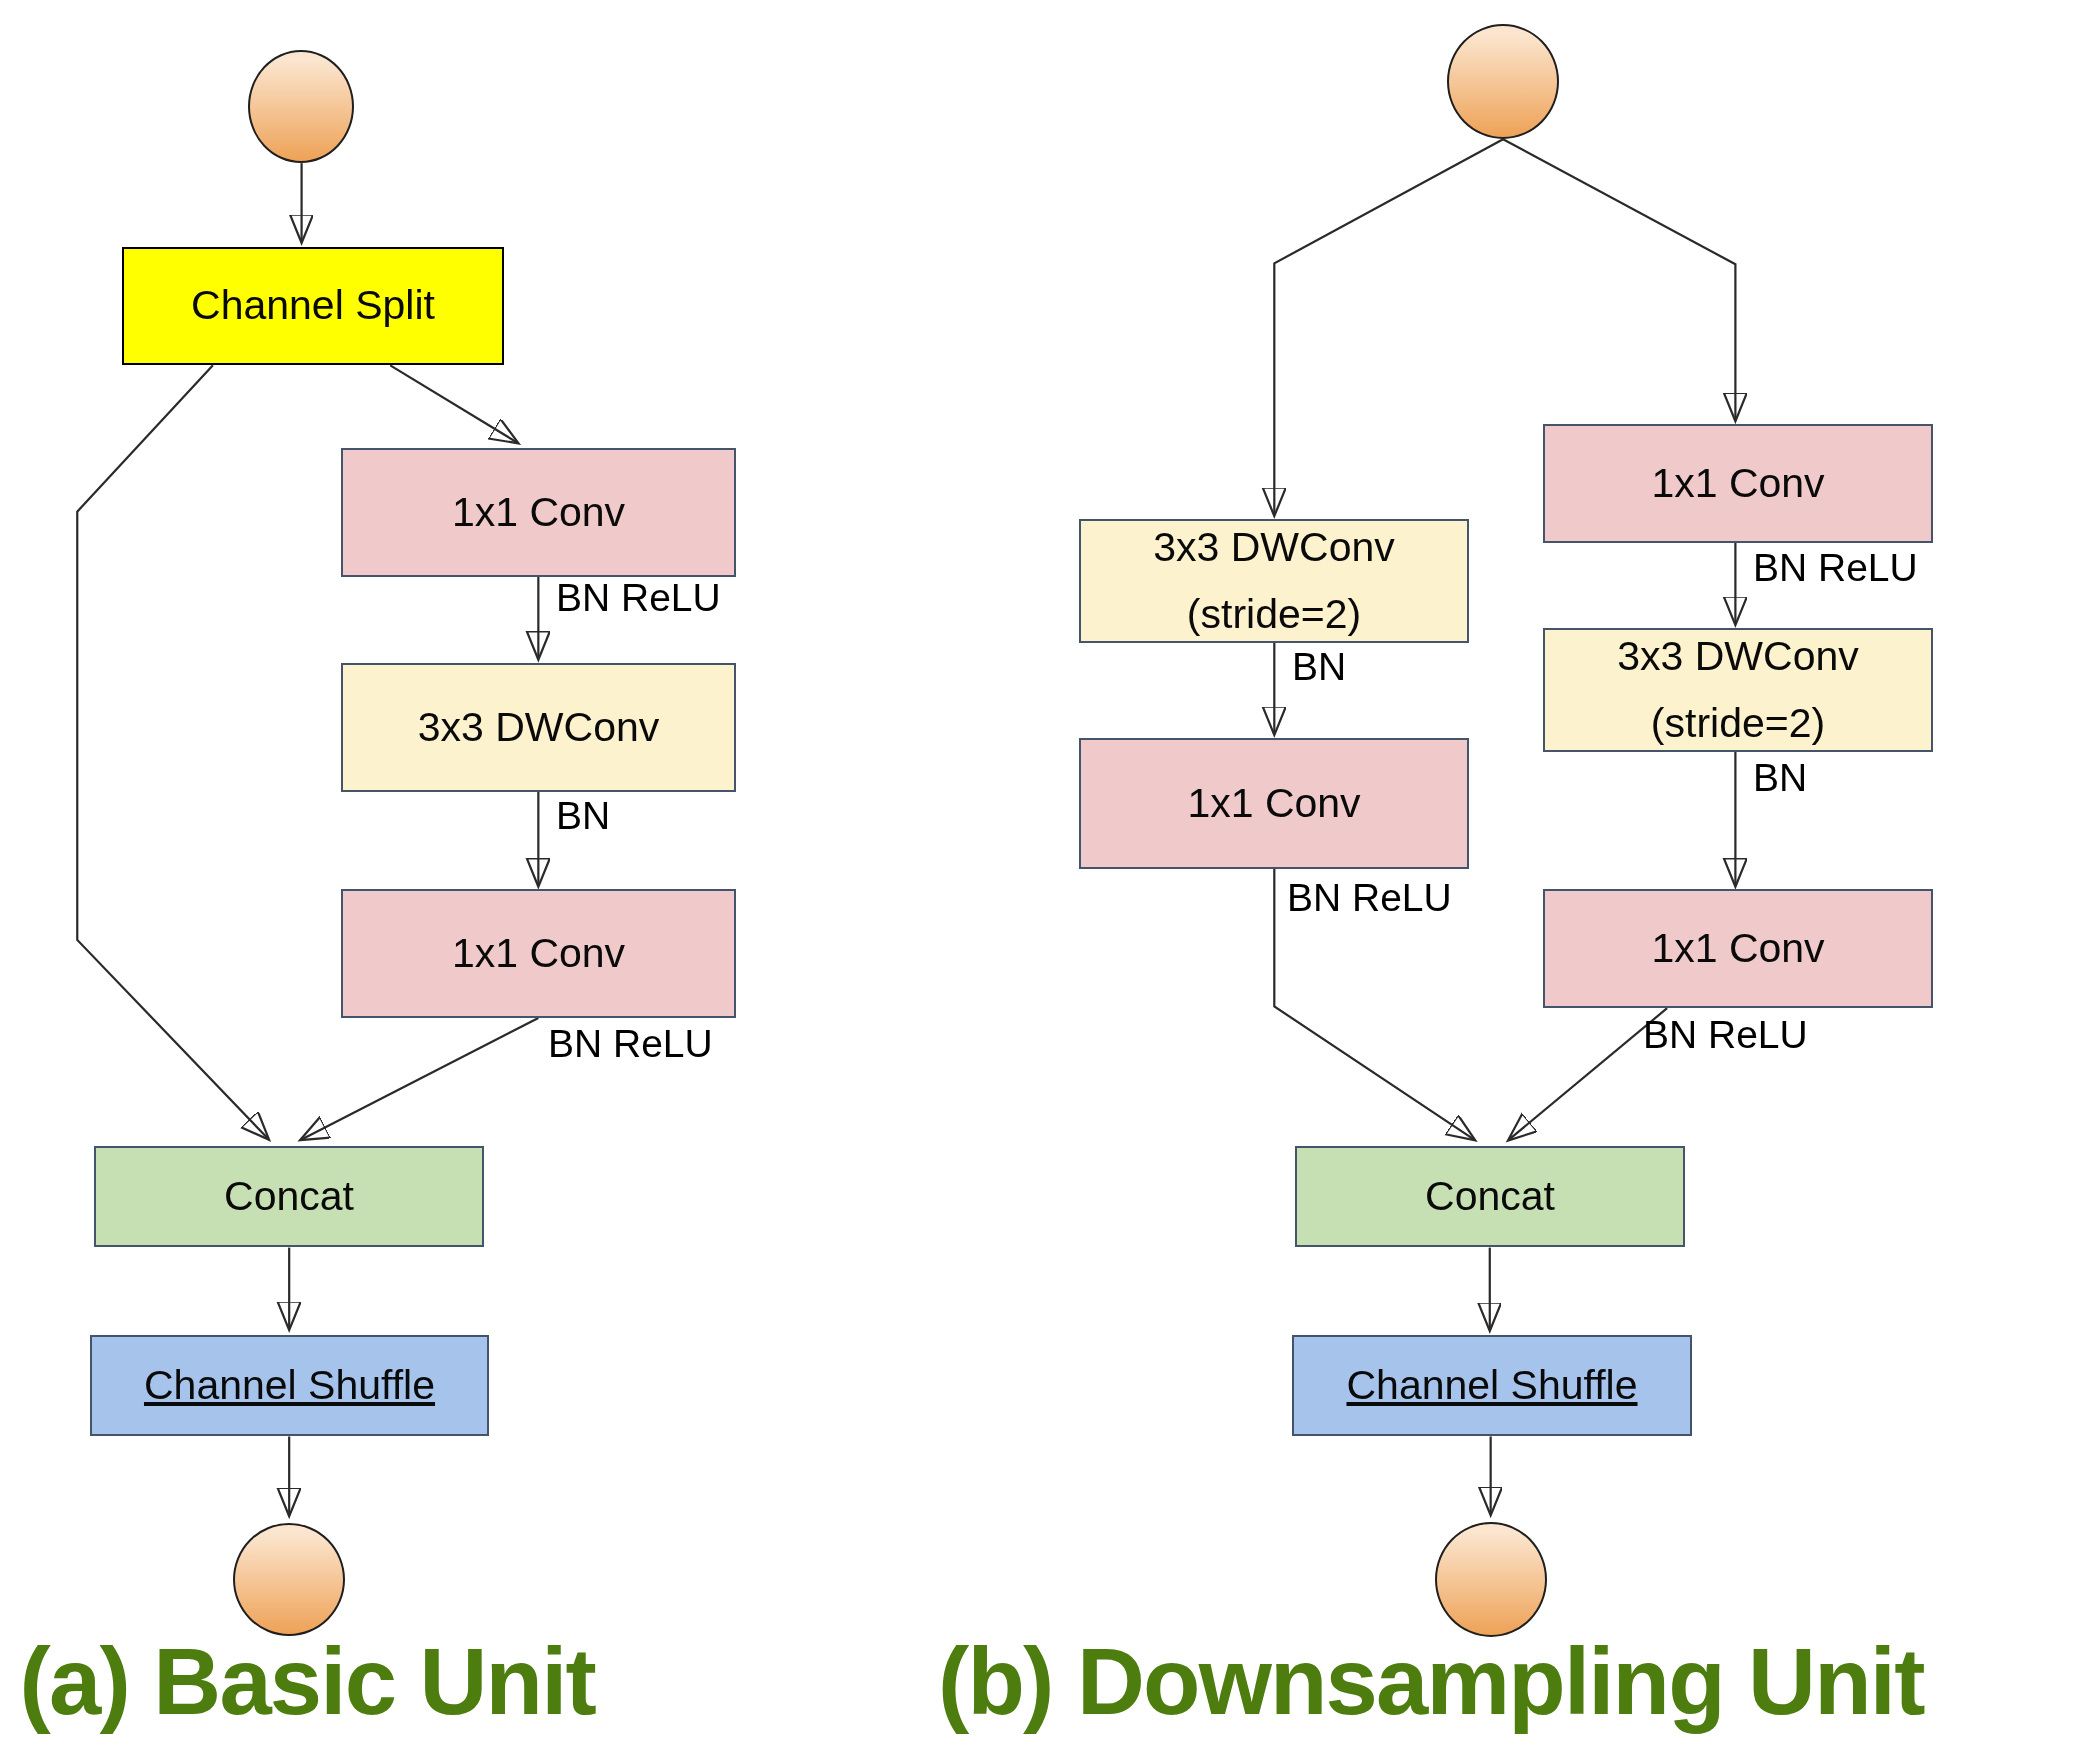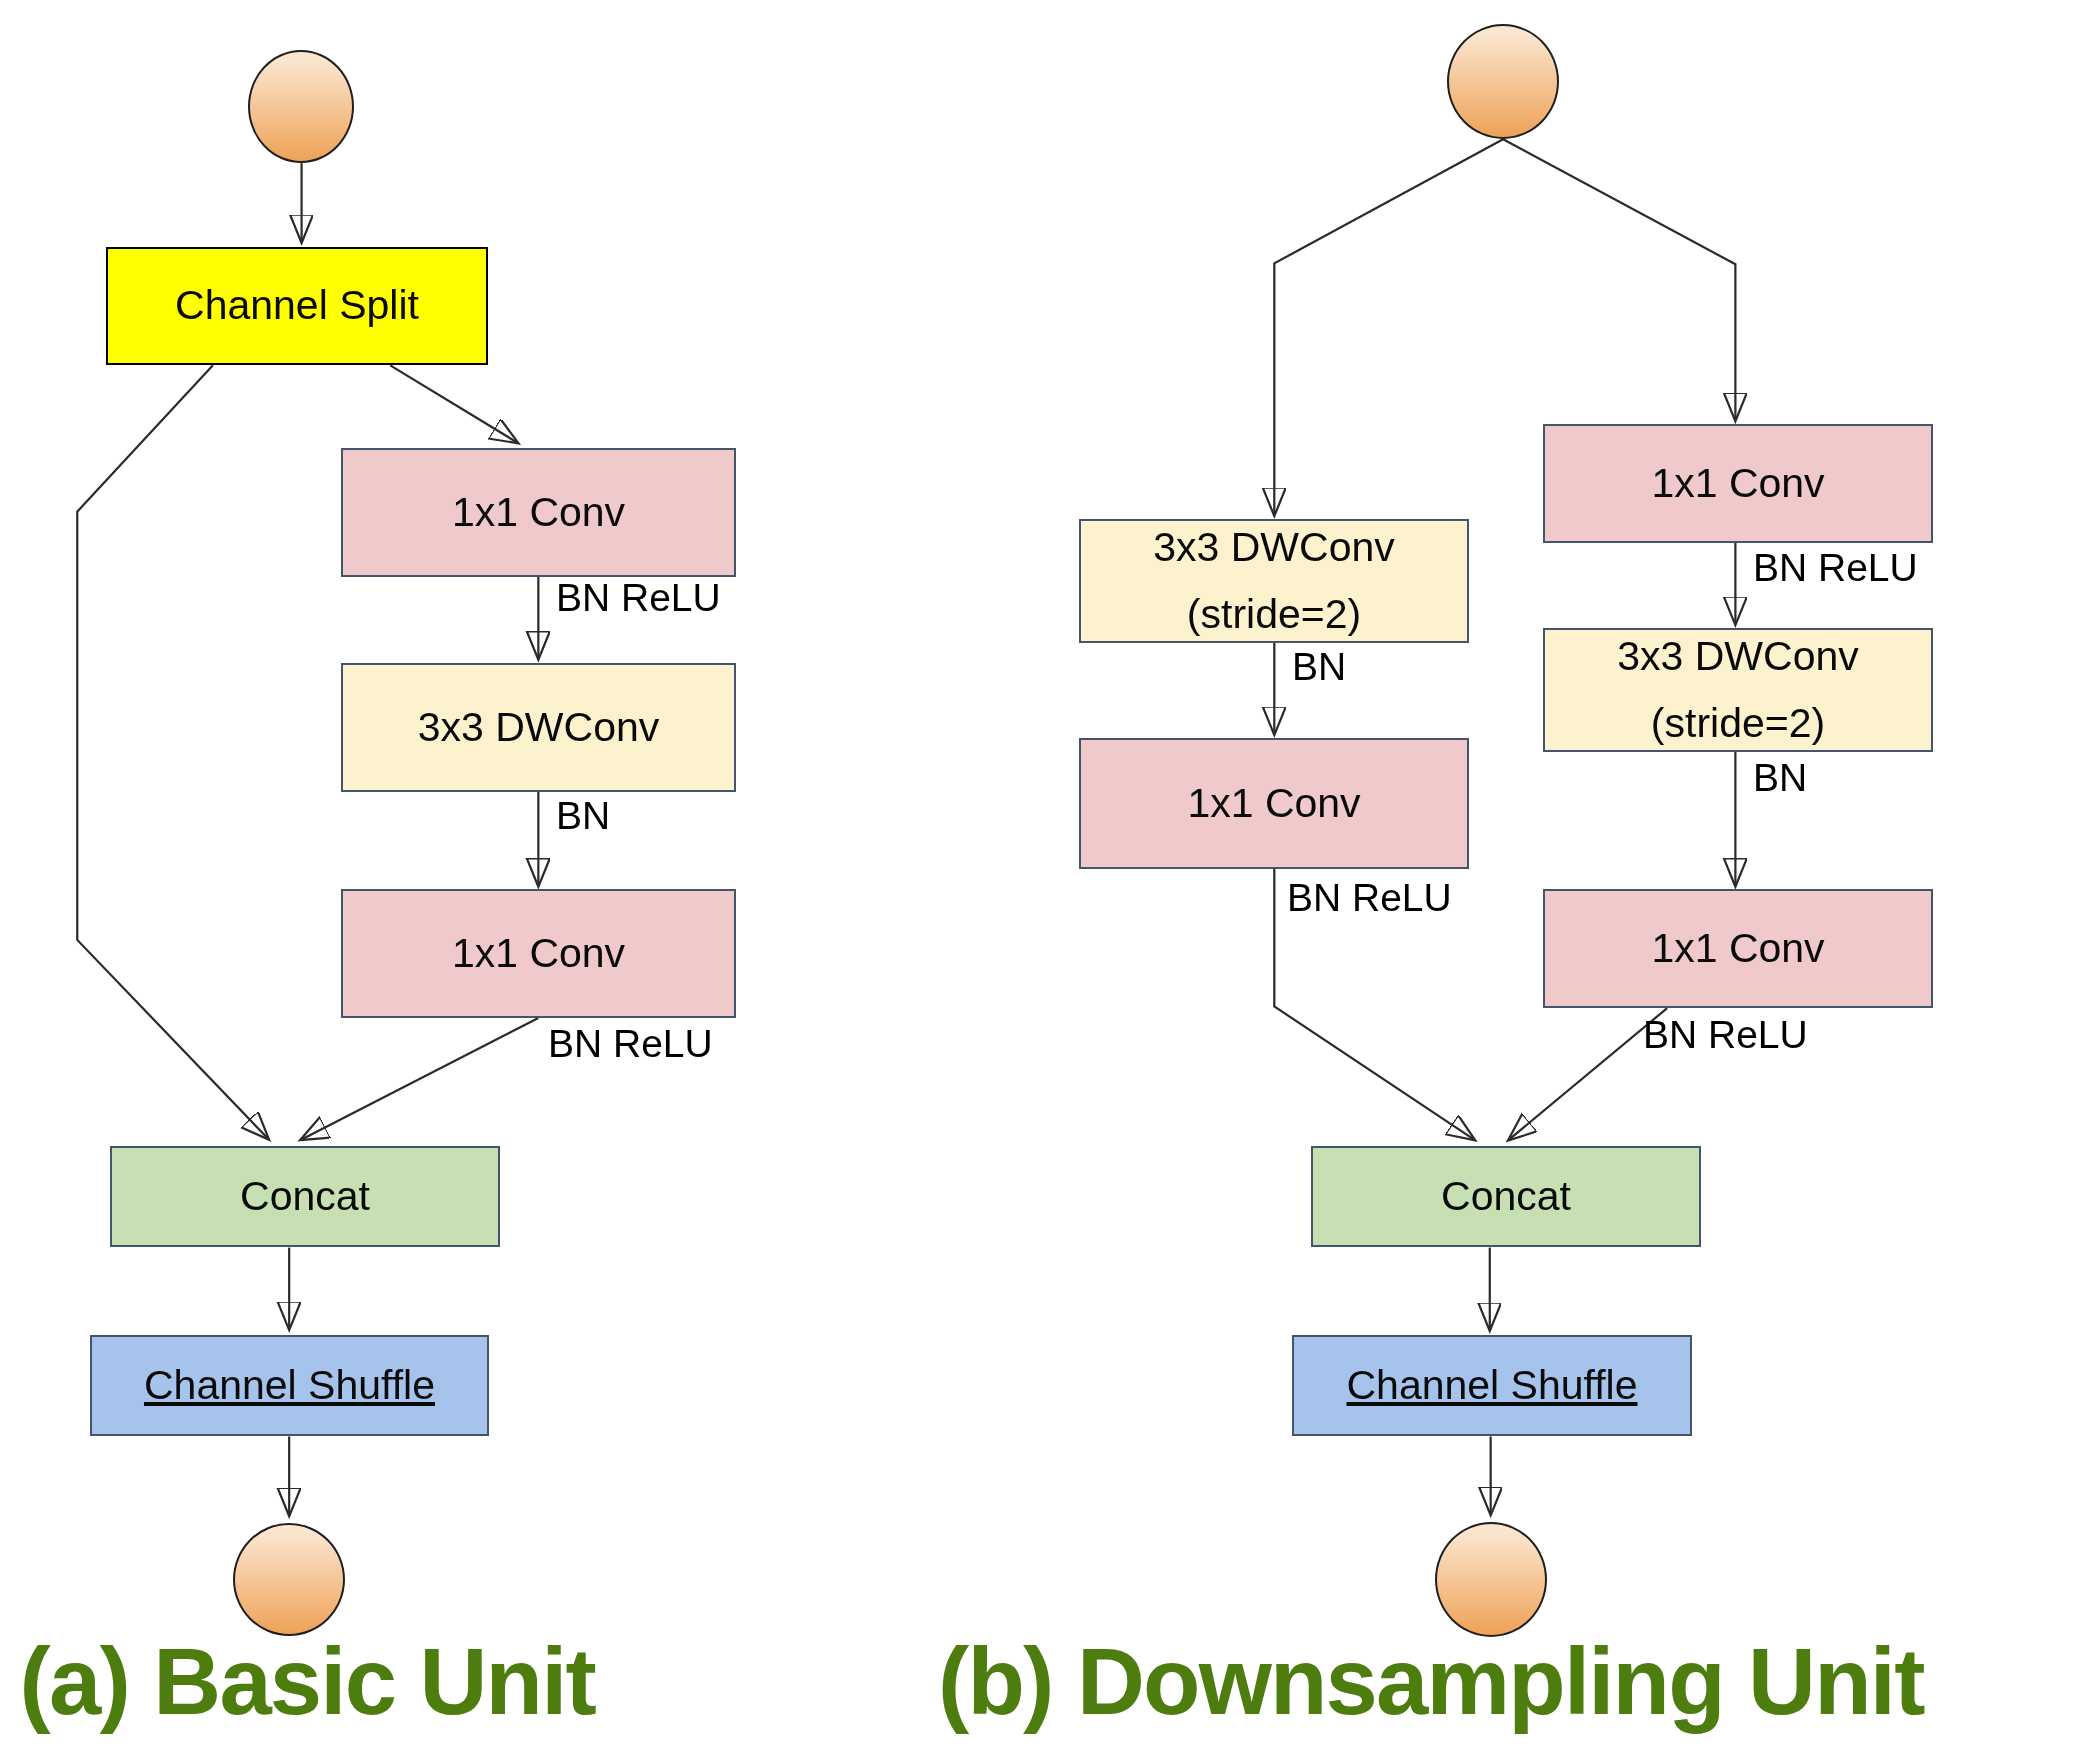--- a/index.html
+++ b/index.html
@@ -18,21 +18,21 @@
     border:2.7px solid var(--box-border,#44546A);
     display:flex;flex-direction:column;
     align-items:center;justify-content:center;
     text-align:center;
     font-size:41px;line-height:1.25;color:#0a0a0a;
     white-space:nowrap;
   }
   .box.split{background:var(--split-fill,#FFFF00);border:2.7px solid #000;}
   .box.conv{background:var(--conv-fill,#F0CACA);}
   .box.dwconv{background:var(--dwconv-fill,#FDF2CE);gap:16px;}
-  .box.concat{background:var(--concat-fill,#C6E0B4);margin-left:16px;}
+  .box.concat{background:var(--concat-fill,#C6E0B4);}
   .box.shuffle{background:var(--shuffle-fill,#A6C3EC);text-decoration:underline;}
   .port{
     position:absolute;border-radius:50%;
     border:2.7px solid #1f1f1f;
     background:linear-gradient(to bottom, var(--node-fill-top,#FBE5CE) 8%, var(--node-fill-bottom,#EEA257) 100%);
     box-sizing:border-box;
   }
   .edge-label{
     position:absolute;
     font-size:39px;color:#000;
@@ -71,21 +71,21 @@
     <path d="M1437,980 L1437,1135 L1662,1285" marker-end="url(#arw)"></path>
     <path d="M1957,612 L1957,703" marker-end="url(#arw)"></path>
     <path d="M1957,848 L1957,998" marker-end="url(#arw)"></path>
     <path d="M1880,1137 L1702,1285" marker-end="url(#arw)"></path>
     <path d="M1680,1407 L1680,1499" marker-end="url(#arw)"></path>
     <path d="M1681,1620 L1681,1707" marker-end="url(#arw)"></path>
   </svg>
 
   <div class="port" style="left:248px;top:50px;width:106px;height:113px;"></div>
 
-  <div class="box split" style="left:106px;top:247px;width:382px;height:118px;">
+  <div class="box split" style="left:122px;top:247px;width:382px;height:118px;">
     <span>Channel Split</span>
   </div>
 
   <div class="box conv" style="left:341px;top:448px;width:395px;height:129px;">
     <span>1x1 Conv</span>
   </div>
   <span class="edge-label" style="left:556px;top:576px;">BN ReLU</span>
 
   <div class="box dwconv" style="left:341px;top:663px;width:395px;height:129px;">
     <span>3x3 DWConv</span>

